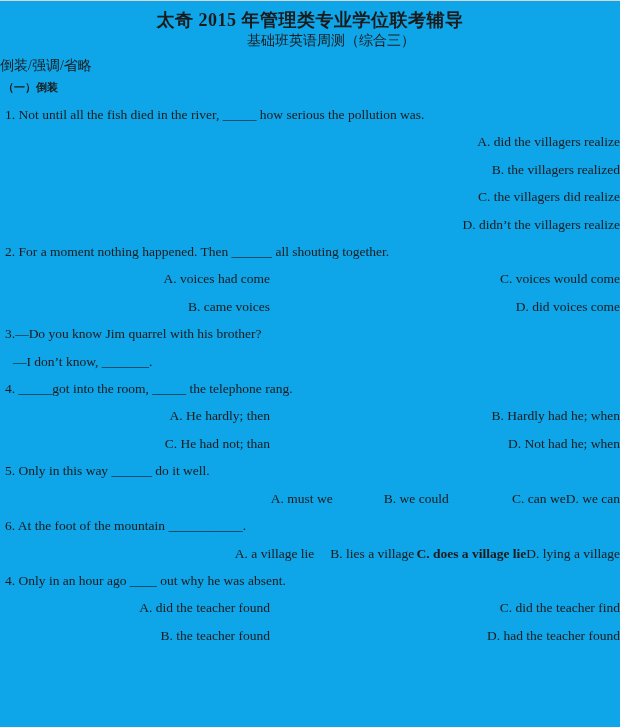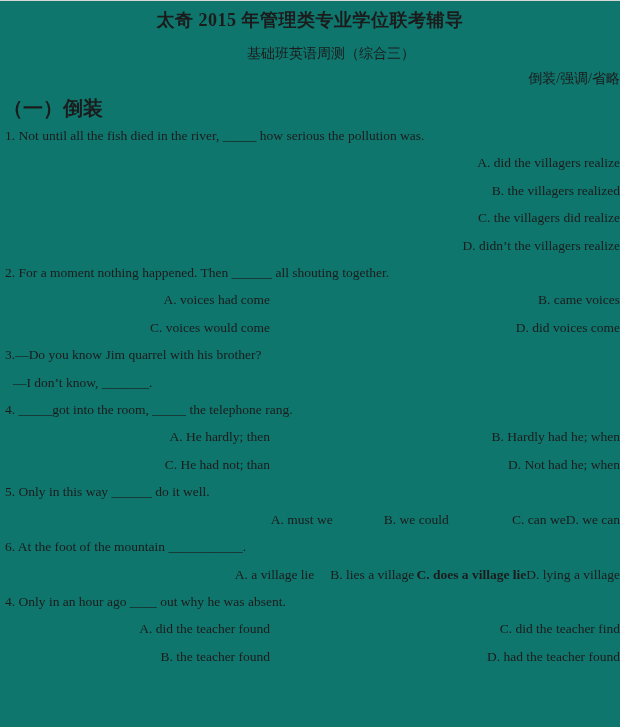--- a/index.html
+++ b/index.html
@@ -1,50 +1,50 @@
 <!DOCTYPE html>
 <html><head>
 <meta charset="utf-8">
 <style>
   * { margin:0; padding:0; box-sizing:border-box; }
   html,body { background:#ffffff; }
   .page {
     position:relative;
     width:620px; height:727px;
-    background:#0f766e;
+    background:#0ea5e9;
     border-top:1px solid #d7d7d7;
     font-family:"Liberation Serif","DejaVu Serif",serif;
     color:#1b1b1b;
     overflow:hidden;
   }
   .header-title {
     padding-top:7px;
     text-align:center;
     font-weight:bold;
     font-size:18px;
     line-height:24px;
     letter-spacing:0.5px;
   }
   .header-subtitle {
-    margin-top:13px;
+    margin-top:0;
     text-align:center;
     font-size:14px;
     line-height:18px;
     padding-left:42px;
   }
   .header-topic {
     margin-top:7px;
-    text-align:right;
+    text-align:left;
     font-size:14px;
     line-height:18px;
   }
   .section-heading {
-    margin:10px 0 0 3px;
+    margin:2px 0 0 3px;
     font-weight:bold;
-    font-size:20px;
+    font-size:11px;
     line-height:20px;
   }
   .questions { margin:4px 0 0 5px; font-size:13.5px; }
   .question div, .question .optrow { line-height:27.4px; }
   .stem { white-space:pre; }
   .stem.cont { padding-left:8px; }
   .options { padding-left:23px;text-align:right; }
   .options.list .opt { display:block; line-height:27.4px; }
   .options.grid2 { display:grid; grid-template-columns:242px 1fr; }
   .options.grid2 .opt { line-height:27.4px; }
@@ -71,22 +71,22 @@
           <span class="opt">A. did the villagers realize</span>
           <span class="opt">B. the villagers realized</span>
           <span class="opt">C. the villagers did realize</span>
           <span class="opt">D. didn’t the villagers realize</span>
         </div>
       </div>
       <div class="question">
         <div class="stem">2. For a moment nothing happened. Then ______ all shouting together.</div>
         <div class="options grid2">
           <span class="opt">A. voices had come</span>
+          <span class="opt">C. voices would come</span>
           <span class="opt">B. came voices</span>
-          <span class="opt">C. voices would come</span>
           <span class="opt">D. did voices come</span>
         </div>
       </div>
       <div class="question">
         <div class="stem">3.—Do you know Jim quarrel with his brother?</div>
         <div class="stem cont">—I don’t know, _______.</div>
       </div>
       <div class="question">
         <div class="stem">4. _____got into the room, _____ the telephone rang.</div>
         <div class="options grid2">

